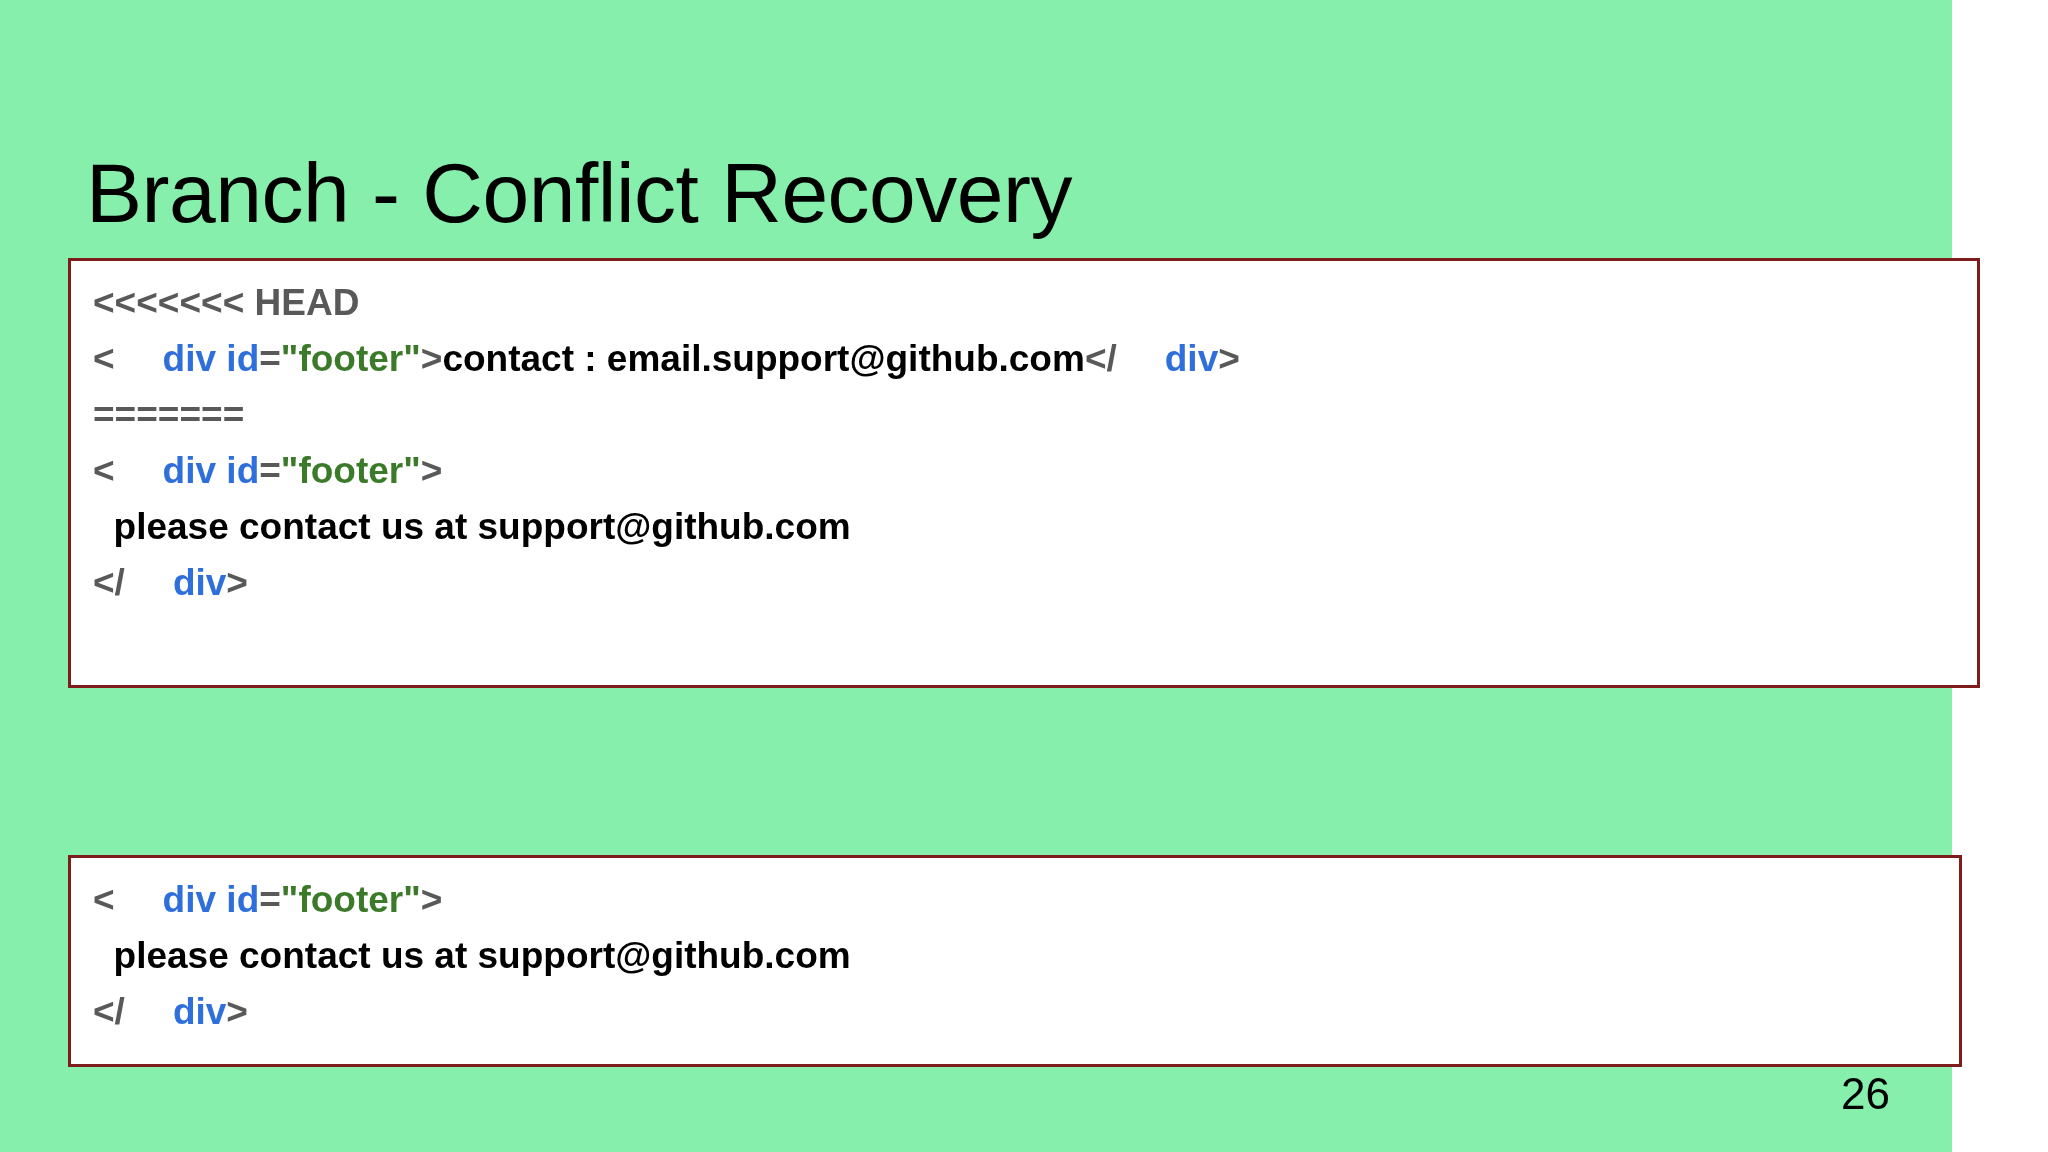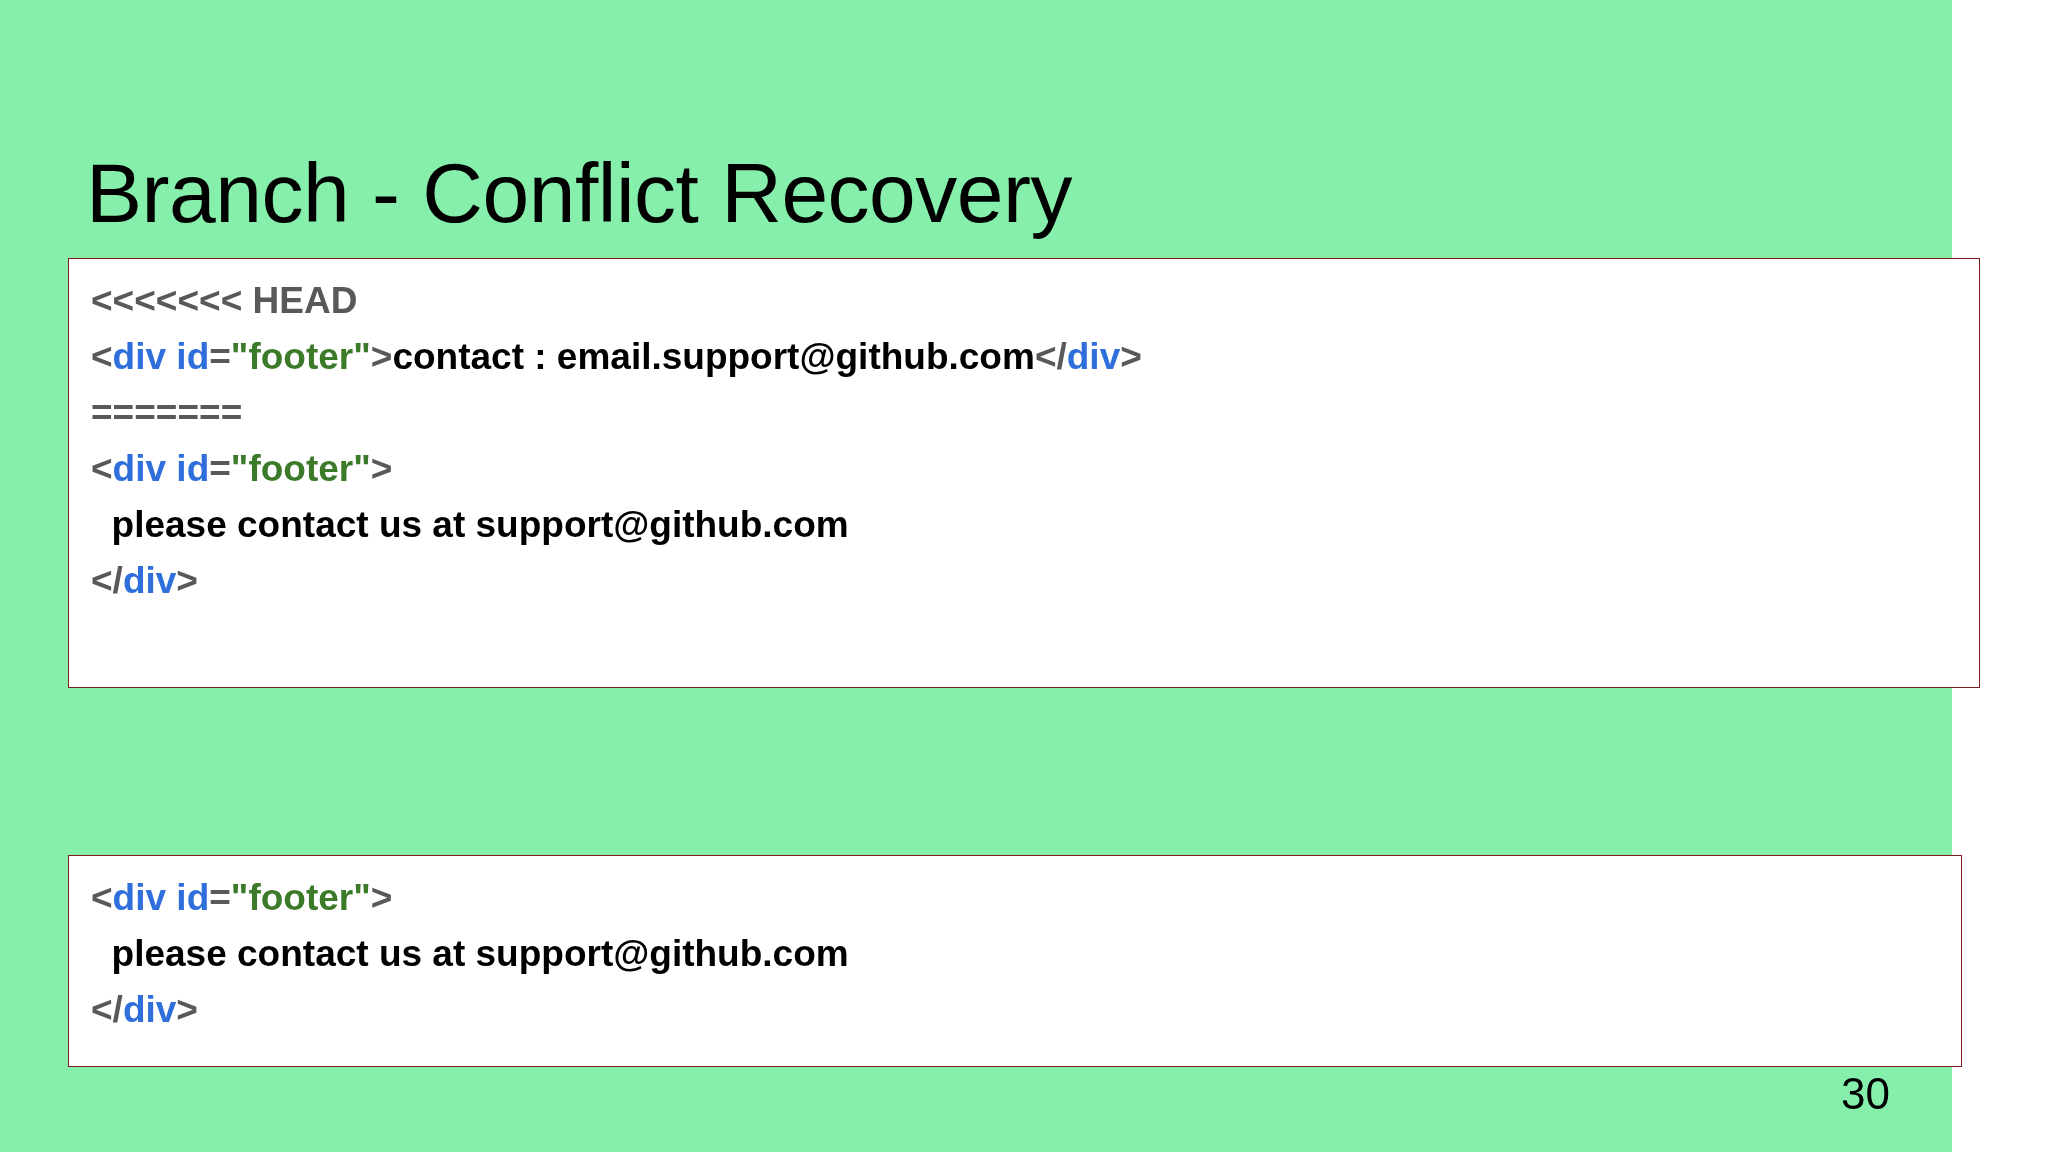--- a/index.html
+++ b/index.html
@@ -36,21 +36,21 @@
     font-weight: 400;
     color: #000000;
     letter-spacing: -0.5px;
     white-space: nowrap;
   }
 
   
   .code-box {
     position: absolute;
     box-sizing: border-box;
-    border: 1px solid #7f1d1d;
+    border: 3px solid #7f1d1d;
     background: #ffffff;
   }
   #code-box-1 {
     left: 68px;
     top: 258px;
     width: 1912px;
     height: 430px;
   }
   #code-box-2 {
     left: 68px;
@@ -71,21 +71,21 @@
     font-size: 37px;
     font-weight: bold;
     line-height: 56px;
     white-space: pre;
     color: #000000;
     letter-spacing: 0px;
   }
 
   
   .tok-punct   { color: #595959; }
-  .tok-tag     { color: #2f6fdb; }
+  .tok-tag     { color: #2f6fdb; margin-left: 48px; }
   .tok-attr    { color: #2f6fdb; }
   .tok-value   { color: #3b7a28; }
   .tok-text    { color: #000000; }
   .tok-marker  { color: #595959; }
 
   
   .caption-cjk {
     position: absolute;
     left: 86px;
     top: 735px;
@@ -128,15 +128,15 @@
 
 
   <div class="code-box" id="code-box-2">
     <div class="code-lines">
         <div class="code-line"><span class="tok-punct">&lt;</span><span class="tok-tag">div</span><span class="tok-text"> </span><span class="tok-attr">id</span><span class="tok-punct">=</span><span class="tok-value">"footer"</span><span class="tok-punct">&gt;</span></div>
         <div class="code-line"><span class="tok-text">  please contact us at support@github.com</span></div>
         <div class="code-line"><span class="tok-punct">&lt;/</span><span class="tok-tag">div</span><span class="tok-punct">&gt;</span></div>
       </div>
   </div>
 
-  <div class="page-number">30</div>
+  <div class="page-number">26</div>
 
 </div>
 
 </body></html>

